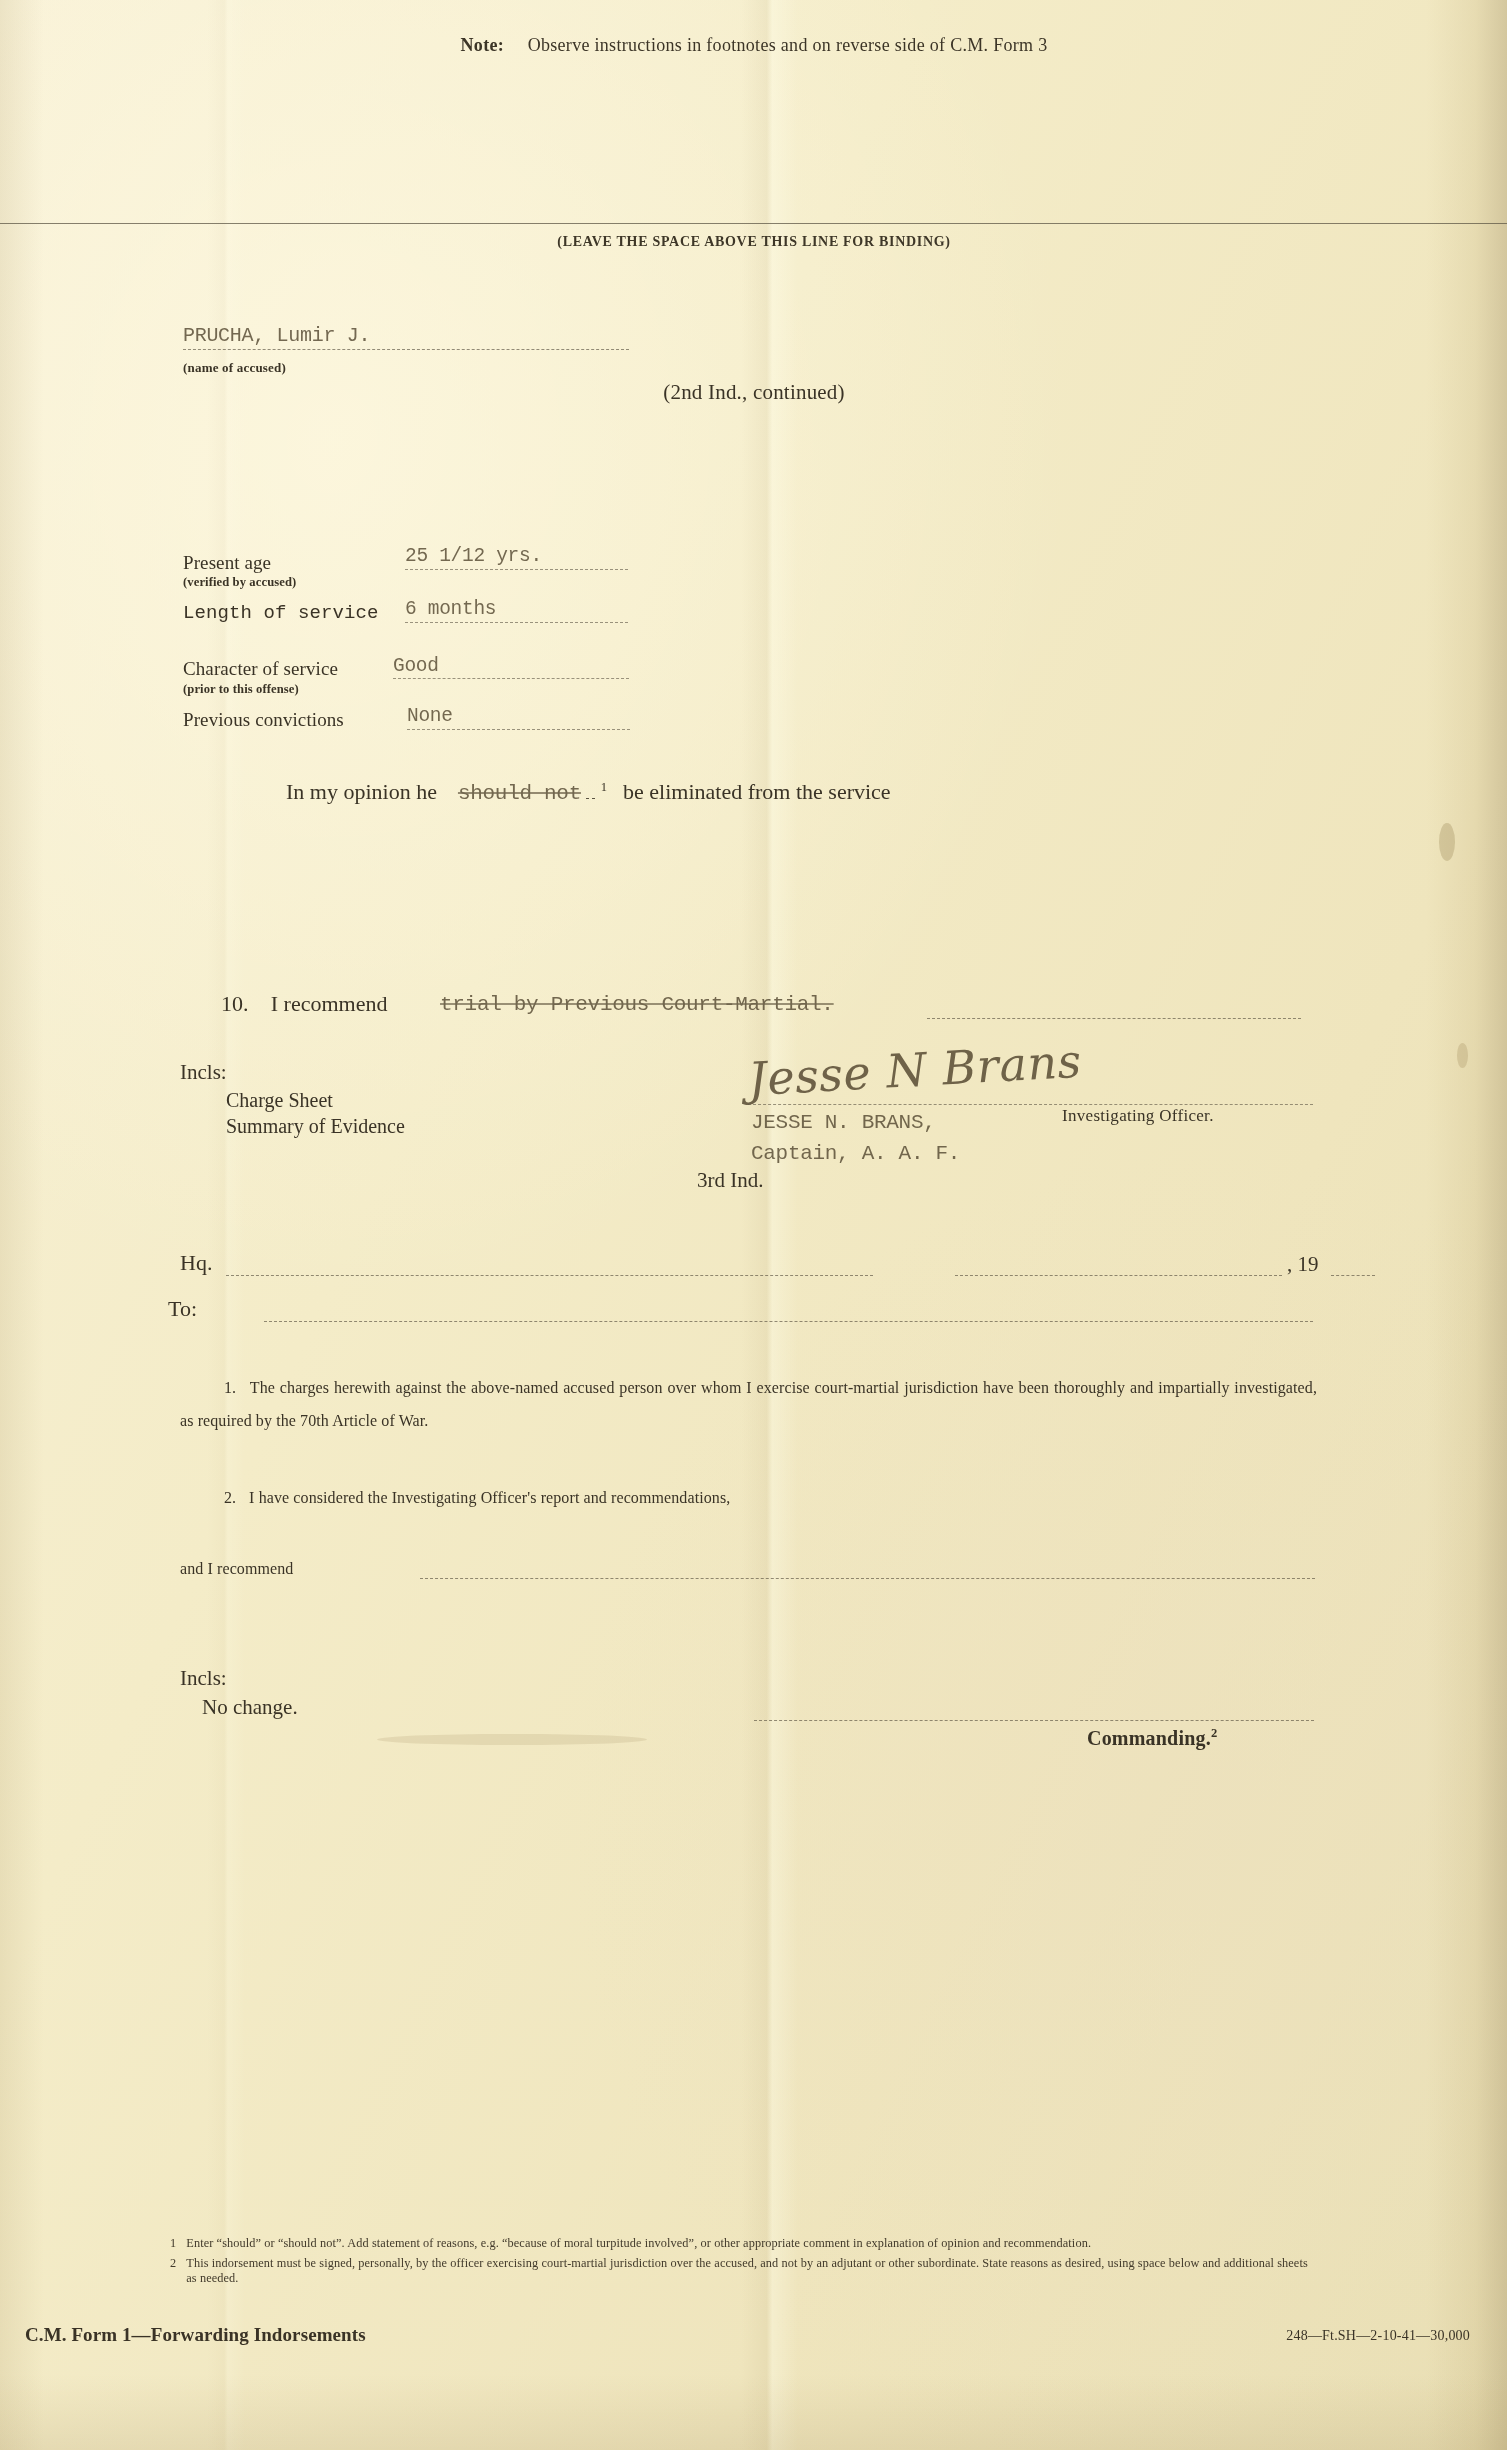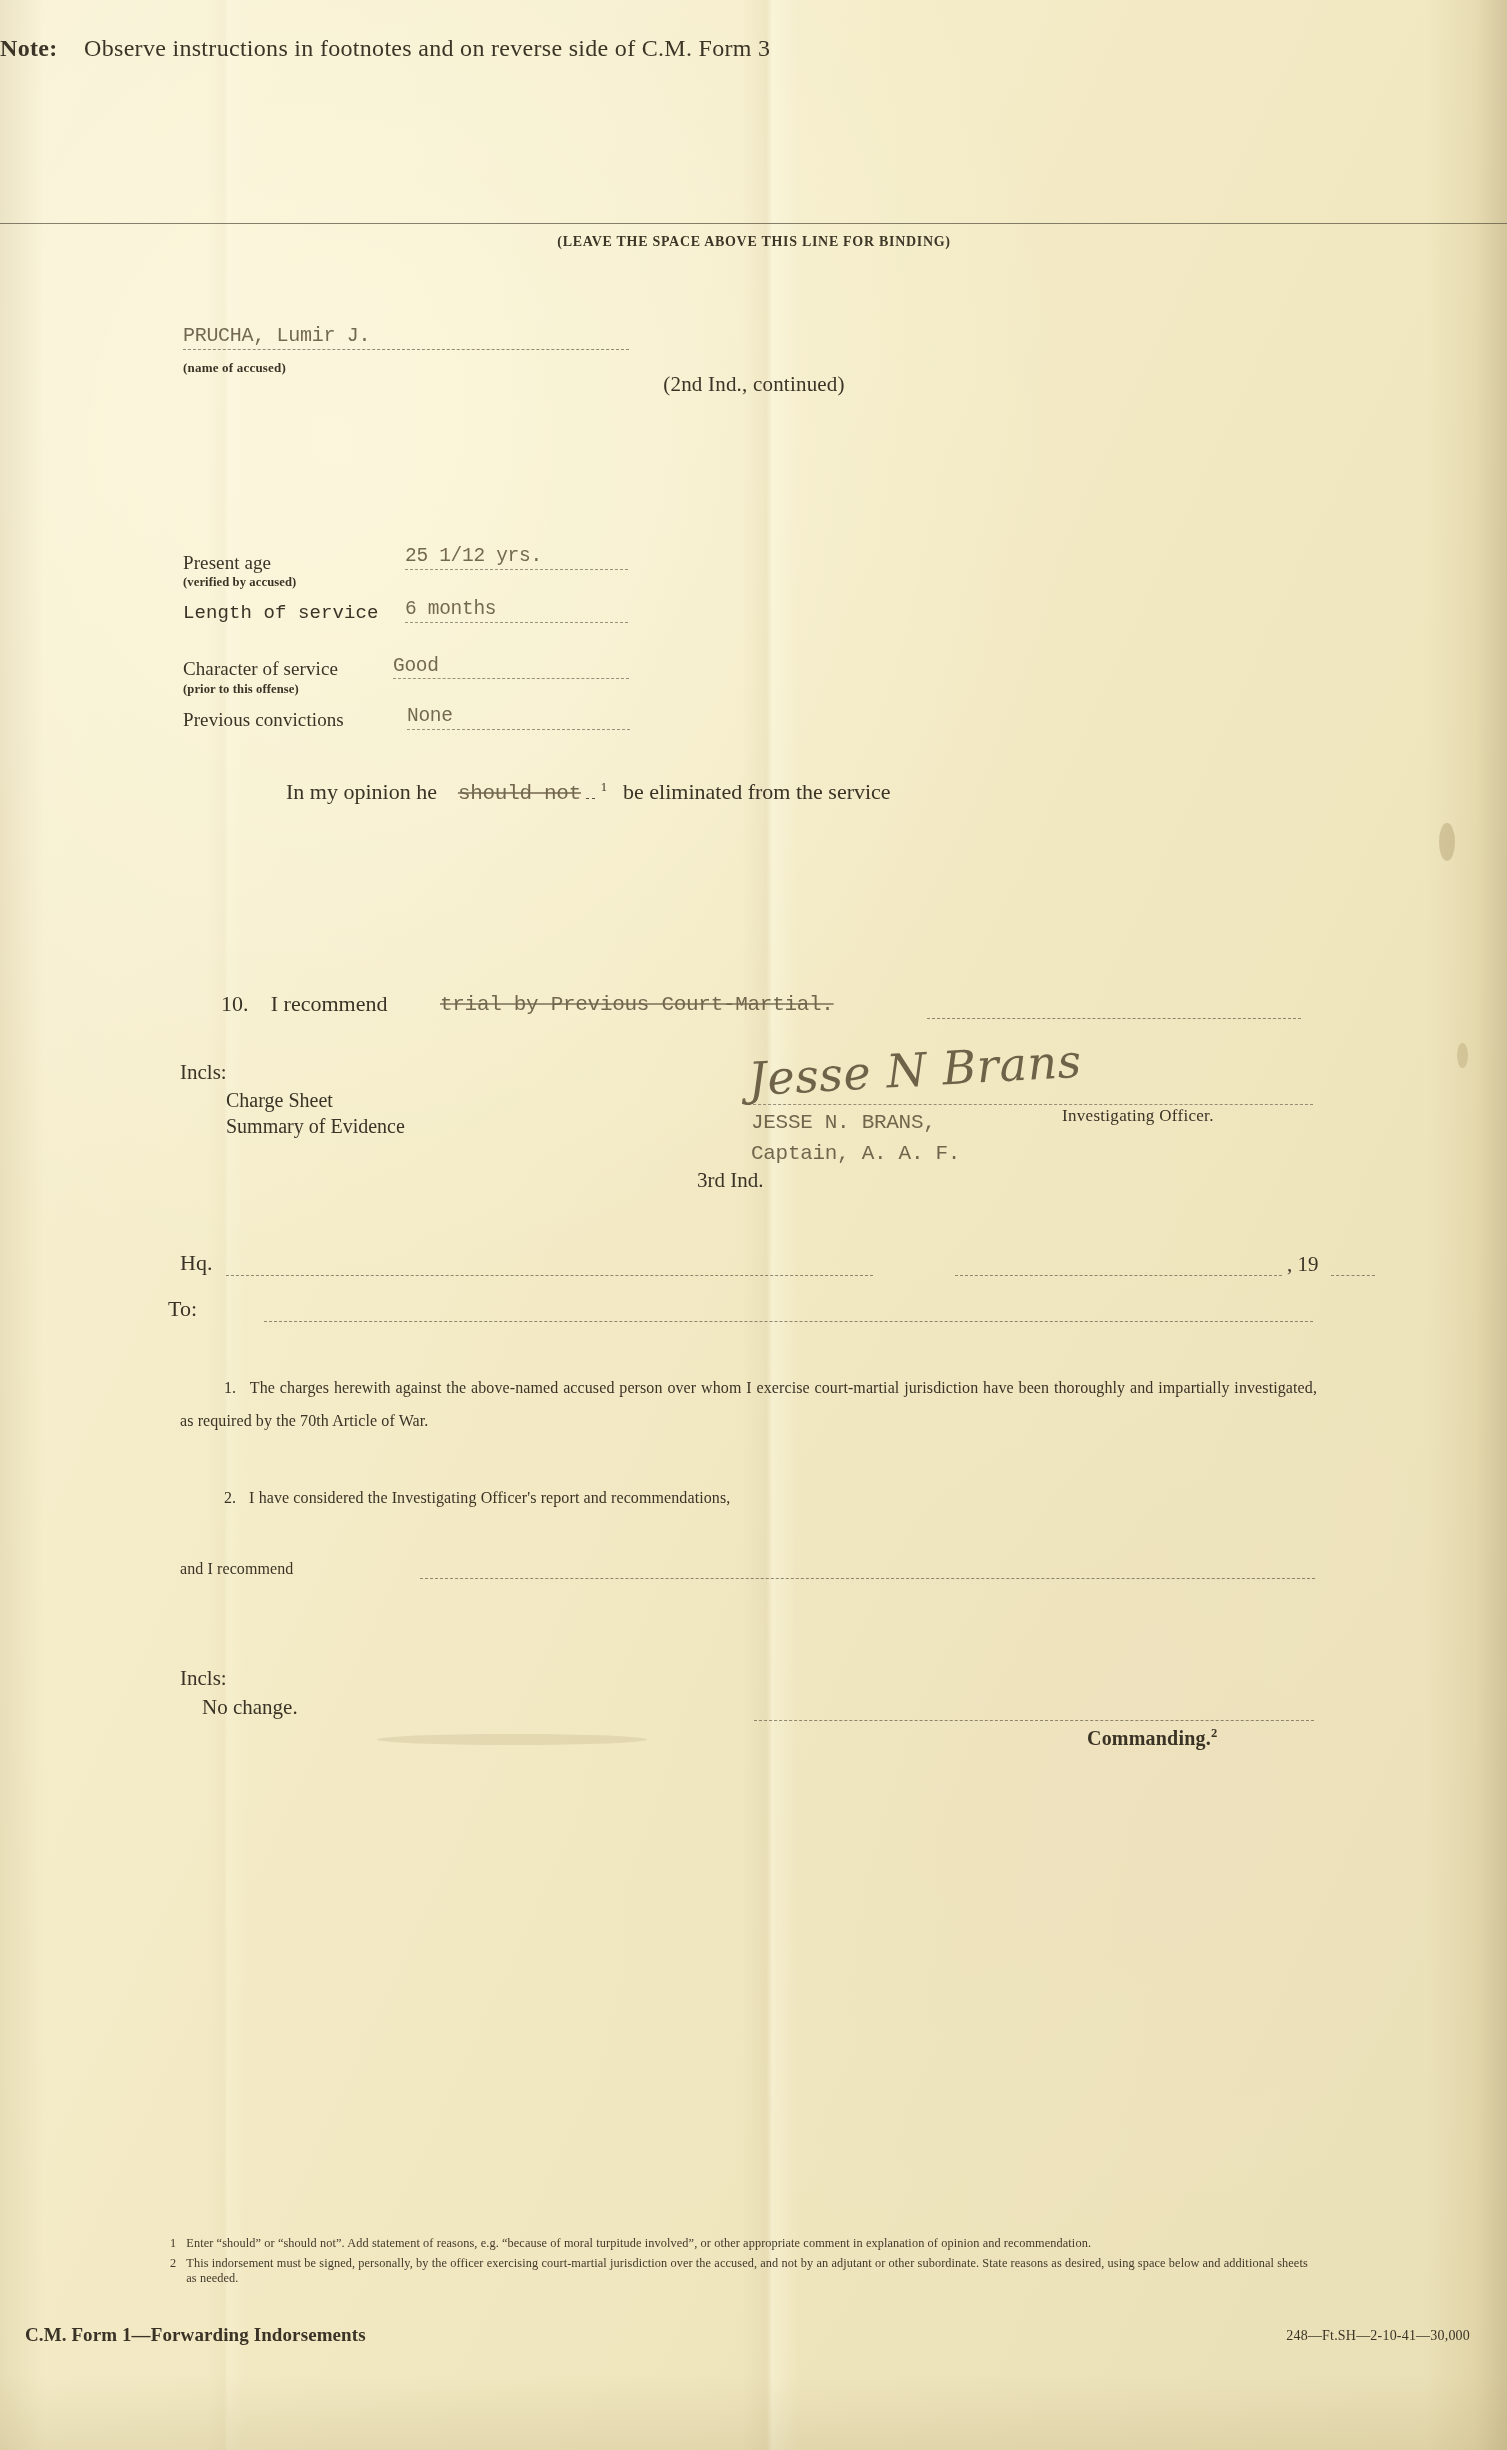--- a/index.html
+++ b/index.html
@@ -61,21 +61,22 @@
     position: absolute;
     border-radius: 50%;
     pointer-events: none;
   }
 
   .note-line {
     position: absolute;
     top: 35px;
     left: 0;
     width: 100%;
-    font-size: 24px;
+    text-align: center;
+    font-size: 18px;
     letter-spacing: 0.3px;
     color: #3c3527;
   }
   .note-line b { font-weight: 700; }
   .rule {
     position: absolute;
     left: 0;
     width: 1508px;
     height: 1.3px;
     background: #5d5746;
@@ -118,21 +119,21 @@
   }
   .accused-caption {
     left: 183px;
     top: 360px;
     font-size: 13px;
     font-weight: 700;
     letter-spacing: 0.2px;
   }
 
   .ind-continued {
-    left: 0; top: 372px;
+    left: 0; top: 380px;
     width: 100%;
     text-align: center;
     font-size: 21px;
     letter-spacing: 0.2px;
   }
 
   .para9 {
     left: 239px;
     top: 479px;
     font-size: 22px;

